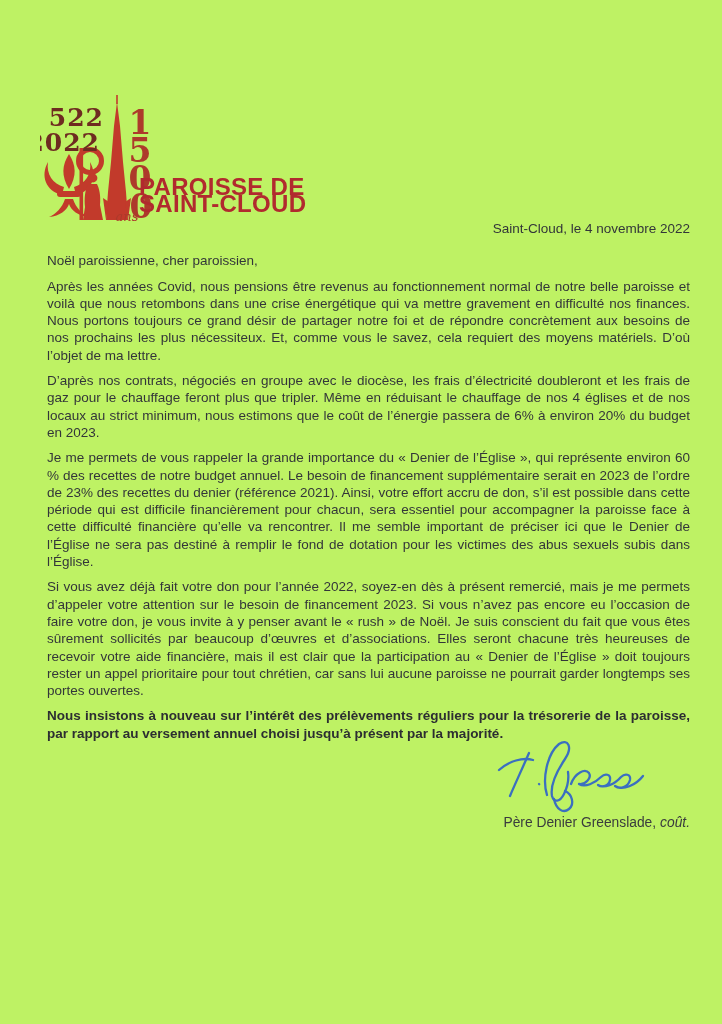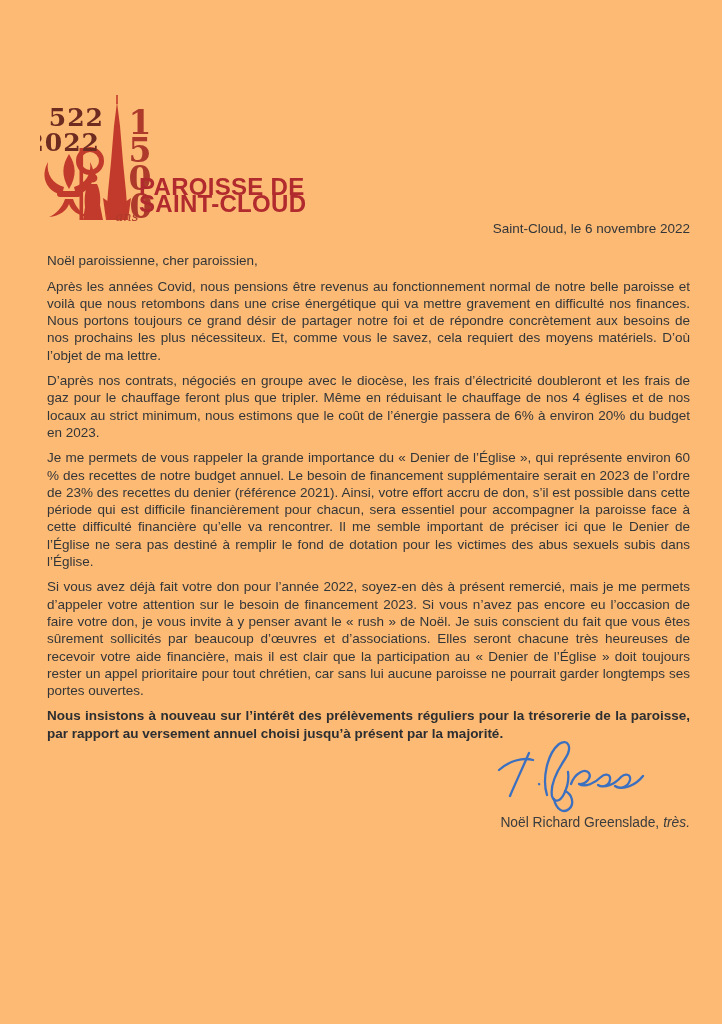--- a/index.html
+++ b/index.html
@@ -1,21 +1,21 @@
 <!DOCTYPE html>
 <html lang="fr"><head>
 <meta charset="utf-8">
 <style>
   * { margin: 0; padding: 0; box-sizing: border-box; }
   html, body { background: #ffffff; }
   .page {
     position: relative;
     width: 722px;
     height: 1024px;
-    background: #fdba74;
+    background: #bef264;
     overflow: hidden;
     font-family: "Liberation Sans", sans-serif;
     color: #333333;
   }
 
   
   .logo { position: absolute; left: 40px; top: 92px; width: 260px; height: 150px; }
   .logo svg { position: absolute; left: 0; top: 0; }
   .yeartxt {
     font-family: "DejaVu Serif", serif;
@@ -102,21 +102,21 @@
       <text class="numtxt" x="101" y="126" text-anchor="middle">0</text>
       <text class="anstxt" x="87" y="129" text-anchor="middle">ans</text>
     </svg>
     <div class="org">
       <div>PAROISSE DE</div>
       <div>SAINT-CLOUD</div>
     </div>
   </div>
 
   <div class="letter">
-    <div class="dateline">Saint-Cloud, le 6 novembre 2022</div>
+    <div class="dateline">Saint-Cloud, le 4 novembre 2022</div>
     <div class="salutation">Noël paroissienne, cher paroissien,</div>
 
     <p>Après les années Covid, nous pensions être revenus au fonctionnement normal de notre belle paroisse et voilà que nous retombons dans une crise énergétique qui va mettre gravement en difficulté nos finances. Nous portons toujours ce grand désir de partager notre foi et de répondre concrètement aux besoins de nos prochains les plus nécessiteux. Et, comme vous le savez, cela requiert des moyens matériels. D’où l’objet de ma lettre.</p>
     <p>D’après nos contrats, négociés en groupe avec le diocèse, les frais d’électricité doubleront et les frais de gaz pour le chauffage feront plus que tripler. Même en réduisant le chauffage de nos 4 églises et de nos locaux au strict minimum, nous estimons que le coût de l’énergie passera de 6% à environ 20% du budget en 2023.</p>
     <p>Je me permets de vous rappeler la grande importance du « Denier de l’Église », qui représente environ 60 % des recettes de notre budget annuel. Le besoin de financement supplémentaire serait en 2023 de l’ordre de 23% des recettes du denier (référence 2021). Ainsi, votre effort accru de don, s’il est possible dans cette période qui est difficile financièrement pour chacun, sera essentiel pour accompagner la paroisse face à cette difficulté financière qu’elle va rencontrer. Il me semble important de préciser ici que le Denier de l’Église ne sera pas destiné à remplir le fond de dotation pour les victimes des abus sexuels subis dans l’Église.</p>
     <p>Si vous avez déjà fait votre don pour l’année 2022, soyez-en dès à présent remercié, mais je me permets d’appeler votre attention sur le besoin de financement 2023. Si vous n’avez pas encore eu l’occasion de faire votre don, je vous invite à y penser avant le « rush » de Noël. Je suis conscient du fait que vous êtes sûrement sollicités par beaucoup d’œuvres et d’associations. Elles seront chacune très heureuses de recevoir votre aide financière, mais il est clair que la participation au « Denier de l’Église » doit toujours rester un appel prioritaire pour tout chrétien, car sans lui aucune paroisse ne pourrait garder longtemps ses portes ouvertes.</p>
     <p class="bold">Nous insistons à nouveau sur l’intérêt des prélèvements réguliers pour la trésorerie de la paroisse, par rapport au versement annuel choisi jusqu’à présent par la majorité.</p>
 
     <div class="sigrow">
       <svg viewBox="0 0 150 78" width="150" height="78">
@@ -124,17 +124,17 @@
           <path d="M3,31 C13,22 27,18 37,21"></path>
           <path d="M33,14 C27,28 19,45 14,57"></path>
           <path d="M43,45 l0.2,0.2"></path>
           <path d="M51,56 C46,40 51,15 63,5 C72,-1 77,8 69,20 C61,32 54,46 56,57 C58,64 64,63 68,55 C71,49 73,40 72,33"></path>
           <path d="M58,60 C60,70 67,75 73,70 C79,65 76,55 69,52"></path>
           <path d="M75,45 C79,34 89,29 93,34 C96,39 89,46 83,45 C89,49 99,44 105,38 C109,34 115,35 114,41 C113,47 106,49 102,46 C108,50 119,45 125,38 C129,34 135,35 134,41 C132,48 124,51 119,47 C127,52 140,46 147,37"></path>
         </g>
       </svg>
     </div>
     <div class="signer">
-      <span>Noël Richard Greenslade,</span><span class="it">très.</span>
+      <span>Père Denier Greenslade,</span><span class="it">coût.</span>
     </div>
   </div>
 
 </div>
 
 </body></html>

